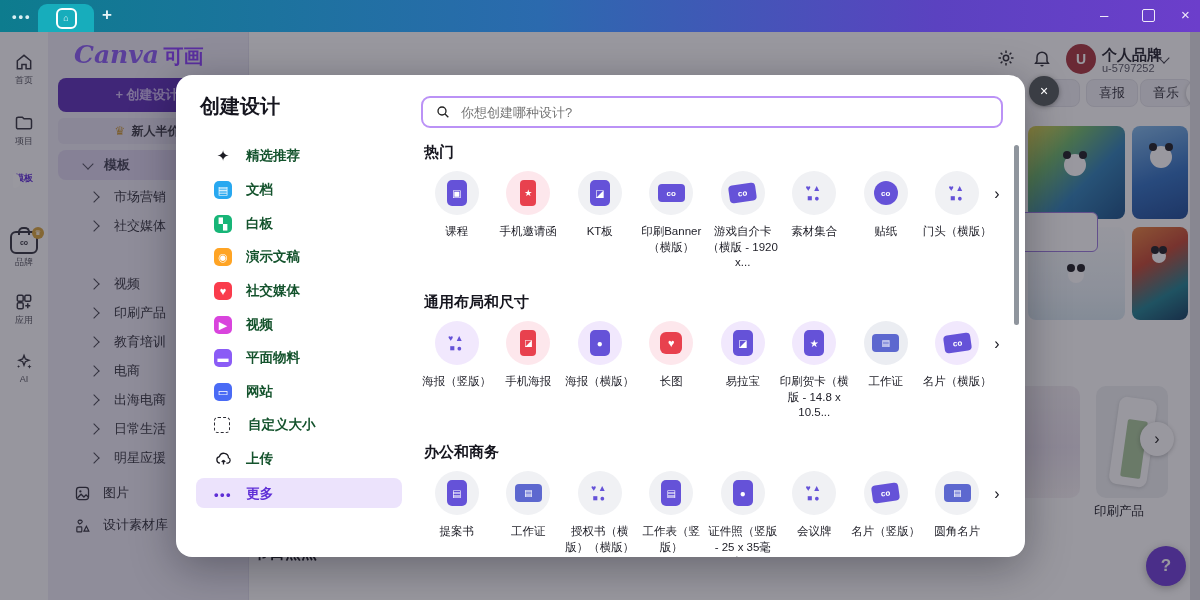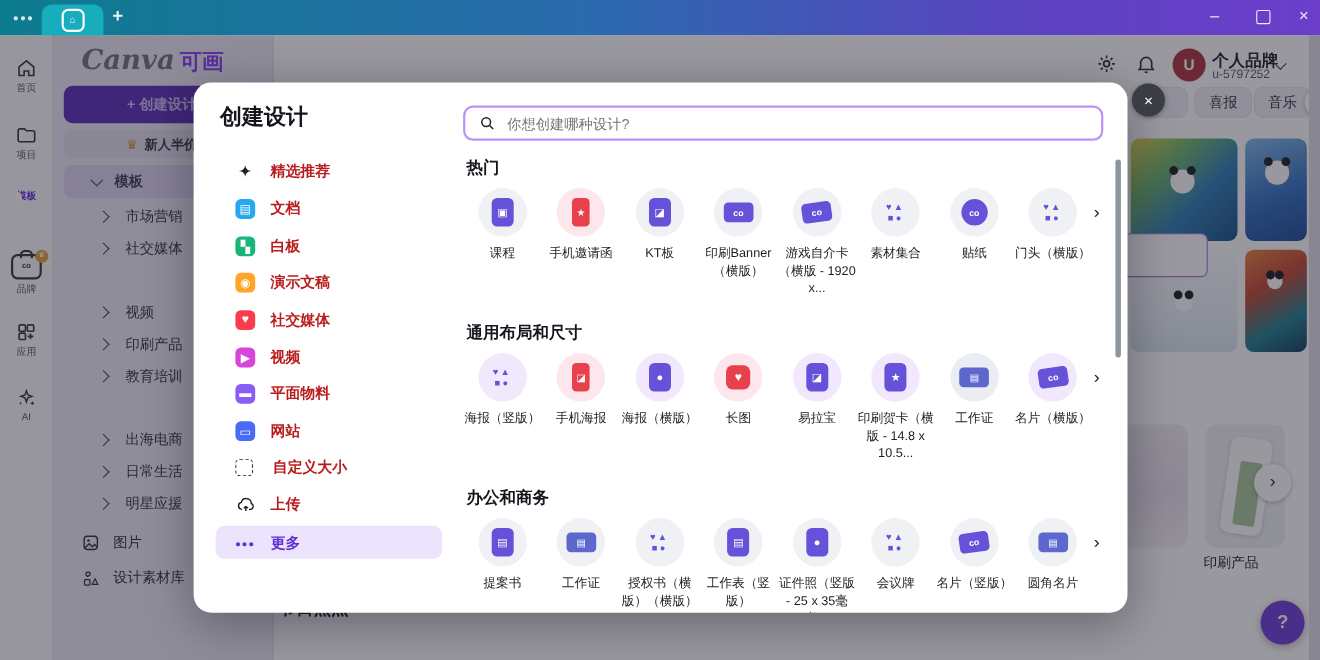--- a/index.html
+++ b/index.html
@@ -26,21 +26,21 @@
   .rail-item svg{display:block;margin:0 auto}
   .rail-label{display:block;font-size:9px;color:#55555f;margin-top:2px}
   .rail-tpl{width:22px;height:22px;margin:0 auto;background:#5e2bd9;border-radius:7px;position:relative}
   .rail-tpl b{position:absolute;right:4px;top:4px;width:7px;height:14px;background:#fff;border-radius:2px 5px 5px 2px}
   .rail-brand{width:24px;height:19px;margin:3px auto 0;background:transparent;border:2px solid #33333d;border-radius:6px;position:relative;
       font-size:7px;font-weight:bold;color:#33333d;display:flex;align-items:center;justify-content:center}
   .rail-brand::before{content:"";position:absolute;top:-6px;left:6px;width:8px;height:6px;border:2px solid #33333d;border-bottom:none;border-radius:5px 5px 0 0}
   .crown-badge{position:absolute;top:-6px;right:-8px;width:12px;height:12px;border-radius:50%;background:#d9a43a;color:#fff;
       font-size:7px;line-height:12px;text-align:center}
   .sidebar{position:absolute;left:48px;top:0;bottom:0;width:200px;background:#eceaf6;border-right:1px solid #e2dfee}
-  .logo-canva{font-family:"DejaVu Serif","Liberation Serif",serif;font-style:italic;font-weight:bold;font-size:25px;color:#737373}
+  .logo-canva{font-family:"DejaVu Serif","Liberation Serif",serif;font-style:italic;font-weight:bold;font-size:25px;color:#8b5cf6}
   .logo-cn{font-size:20px;font-weight:bold;color:#8b3dff}
   .create-btn{left:10px;top:46px;width:178px;height:34px;background:#5b2db8;border:none;border-radius:8px;color:#cdb9f2;
       font-size:13px;font-weight:bold;text-align:center;line-height:34px}
   .promo{left:10px;top:86px;width:178px;height:26px;background:#e3dff0;border-radius:6px;display:flex;align-items:center;justify-content:center;gap:6px;
       font-size:12px;font-weight:bold;color:#3a3a45}
   .crown{color:#c9952f;font-size:12px}
   .tpl-row{left:10px;top:118px;width:178px;height:30px;background:#dcd4ef;border-radius:8px;display:flex;align-items:center;
       font-size:13px;font-weight:bold;color:#3f3f52}
   .chev-d{width:7px;height:7px;border-left:1.8px solid #4d4d5c;border-bottom:1.8px solid #4d4d5c;transform:rotate(-45deg);margin:0 12px 3px 26px}
   .side-item{position:absolute;left:0;width:200px;height:29px;display:flex;align-items:center;font-size:13px;color:#33333d}
@@ -68,21 +68,21 @@
   .help-btn{left:1146px;top:514px;width:40px;height:40px;border-radius:50%;background:#6d3bd6;color:#fff;font-size:17px;font-weight:bold;
       display:flex;align-items:center;justify-content:center;box-shadow:0 2px 8px rgba(0,0,0,.3)}
   .pagebar{position:absolute;right:0;top:0;bottom:0;width:10px;background:#dfe0e5}
   
   .dim{position:absolute;inset:32px 0 0 0;background:rgba(33,31,46,.46);z-index:40}
   
   .modal{position:absolute;left:176px;top:75px;width:849px;height:482px;background:#fff;border-radius:16px;z-index:50;
       box-shadow:0 10px 44px rgba(10,10,20,.35);overflow:hidden}
   .m-title{left:24px;top:18px;font-size:20px;font-weight:bold;color:#15151e}
   .mitem{left:20px;width:210px;height:26px;display:flex;align-items:center;gap:14px;padding-left:18px;box-sizing:border-box}
-  .mlabel{font-size:13.5px;font-weight:bold;color:#b91c1c}
+  .mlabel{font-size:13.5px;font-weight:bold;color:#14532d}
   .micon{width:18px;height:18px;border-radius:5px;display:flex;align-items:center;justify-content:center;color:#fff;font-size:11px;flex:0 0 18px}
   .spark{background:none;color:#1c1c24;font-size:15px}
   .ic-doc{background:#28a8f0}.ic-wb{background:#17b577}.ic-pres{background:#ffa424}.ic-soc{background:#fa3c4c}
   .ic-vid{background:#d944dd}.ic-print{background:#8b5cf6}.ic-web{background:#4a6bf5}
   .ic-custom{background:none;border:1.7px dashed #2b2b33;border-radius:4px;width:14px;height:14px;flex:0 0 14px;margin-right:4px}
   .ic-up{background:none}
   .more-pill{left:20px;top:403px;width:206px;height:30px;background:#ece3fc;border-radius:8px}
   .more-dots{color:#5e2ed6;font-size:13px;letter-spacing:1.5px;font-weight:bold}
   .mlabel-more{color:#5e2ed6}
   .m-search{left:245px;top:21px;width:582px;height:32px;border:2px solid #bb92f6;border-radius:9px;display:flex;align-items:center;gap:8px;
@@ -199,20 +199,24 @@
         <span>视频</span>
       </div>
     <div class="side-item" style="top:266px">
         <span class="chev-r"></span>
         <span>印刷产品</span>
       </div>
     <div class="side-item" style="top:295px">
         <span class="chev-r"></span>
         <span>教育培训</span>
       </div>
+    <div class="side-item" style="top:324px">
+        <span class="chev-r"></span>
+        <span>电商</span>
+      </div>
     <div class="side-item" style="top:353px">
         <span class="chev-r"></span>
         <span>出海电商</span>
       </div>
     <div class="side-item" style="top:382px">
         <span class="chev-r"></span>
         <span>日常生活</span>
       </div>
     <div class="side-item" style="top:411px">
         <span class="chev-r"></span>

